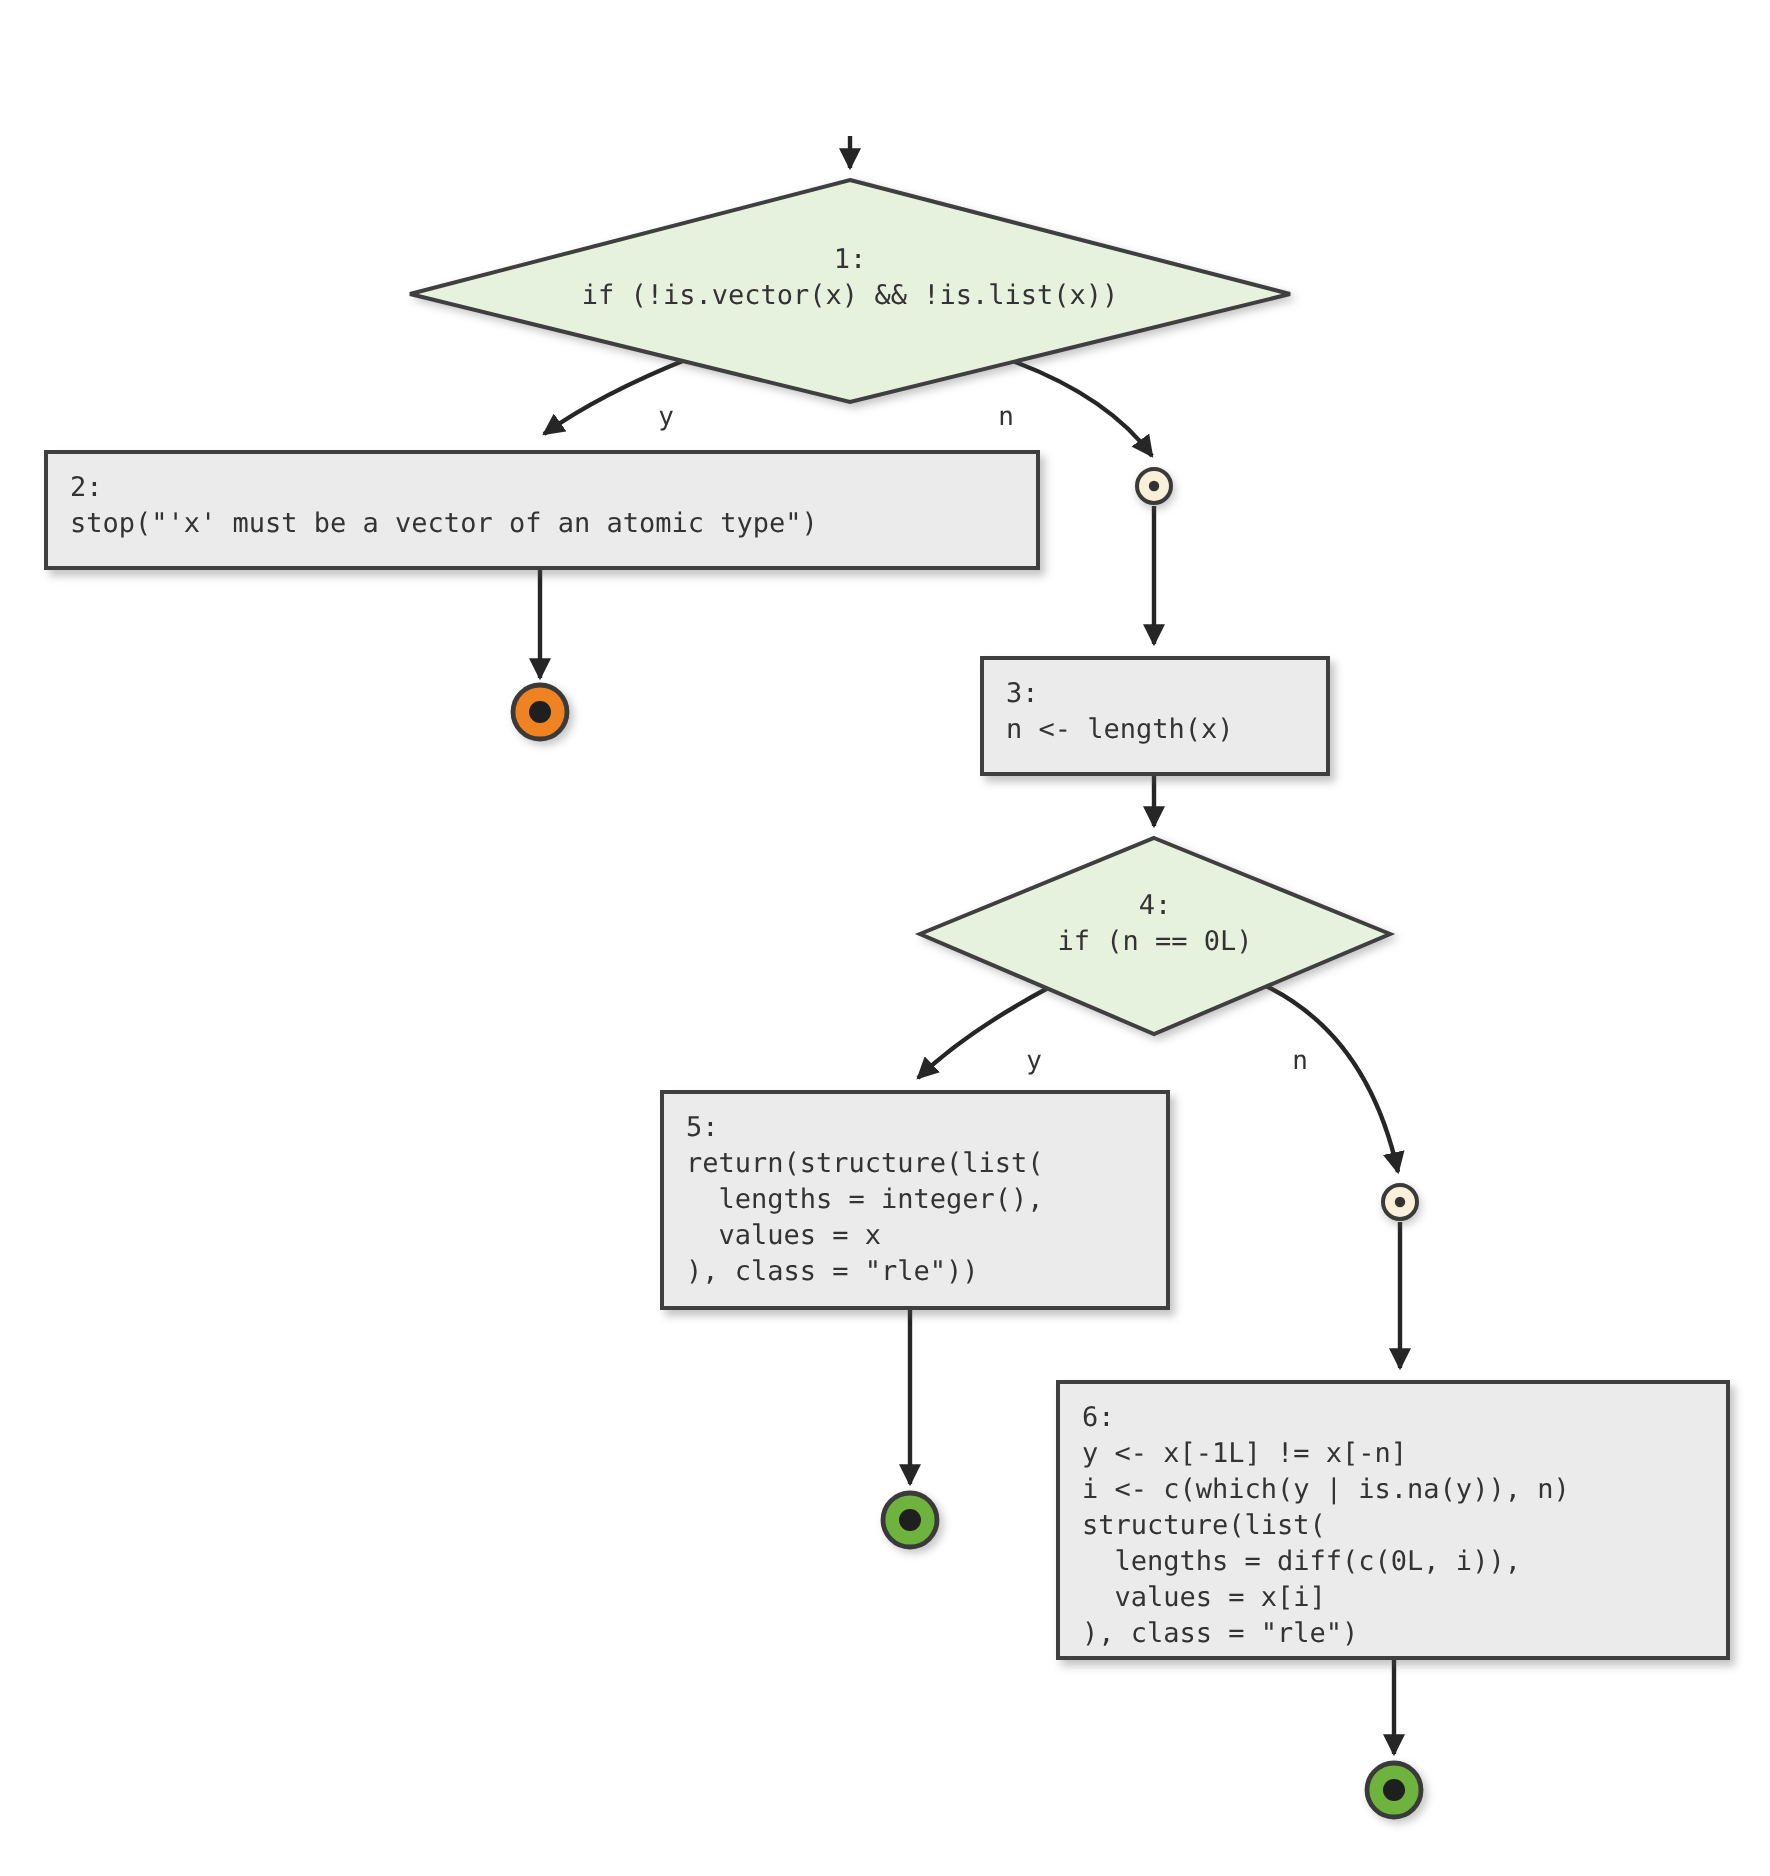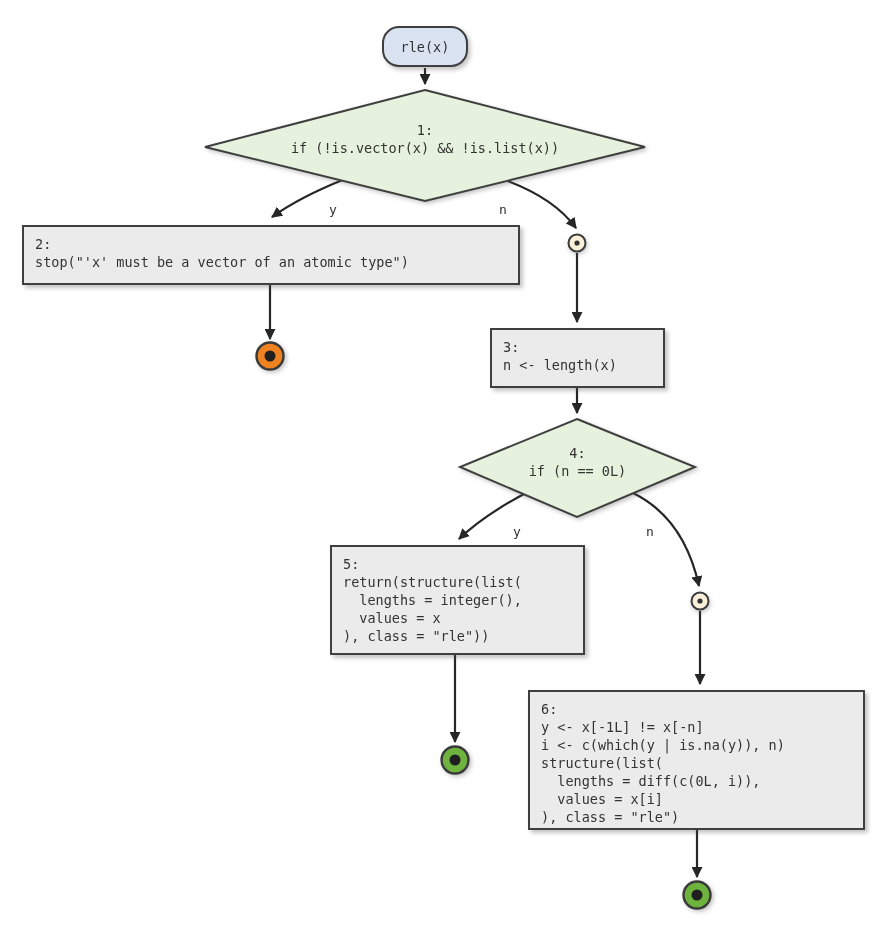--- a/index.html
+++ b/index.html
@@ -73,23 +73,20 @@
     <circle class="shape-circle" cx="270" cy="356" r="13.5" fill="#ef8322"></circle>
     <circle class="dot" cx="270" cy="356" r="5.5"></circle>
 
     <circle class="shape-circle" cx="455" cy="760" r="13.5" fill="#6db33e"></circle>
     <circle class="dot" cx="455" cy="760" r="5.5"></circle>
 
     <circle class="shape-circle" cx="697" cy="895" r="13.5" fill="#6db33e"></circle>
     <circle class="dot" cx="697" cy="895" r="5.5"></circle>
   </svg>
 
-  <div class="start" style="left:382px; top:26px; width:86px; height:41px;">
-    <span>rle(x)</span>
-  </div>
 
   <div class="diamond-label" style="left:205px; top:121px; width:440px;">1:
 if (!is.vector(x) &amp;&amp; !is.list(x))</div>
   <div class="diamond-label" style="left:460px; top:444px; width:235px;">4:
 if (n == 0L)</div>
 
   <div class="node" style="left:22px; top:225px; width:498px; height:60px;">2:
 stop("'x' must be a vector of an atomic type")</div>
   <div class="node" style="left:490px; top:328px; width:175px; height:60px;">3:
 n &lt;- length(x)</div>

